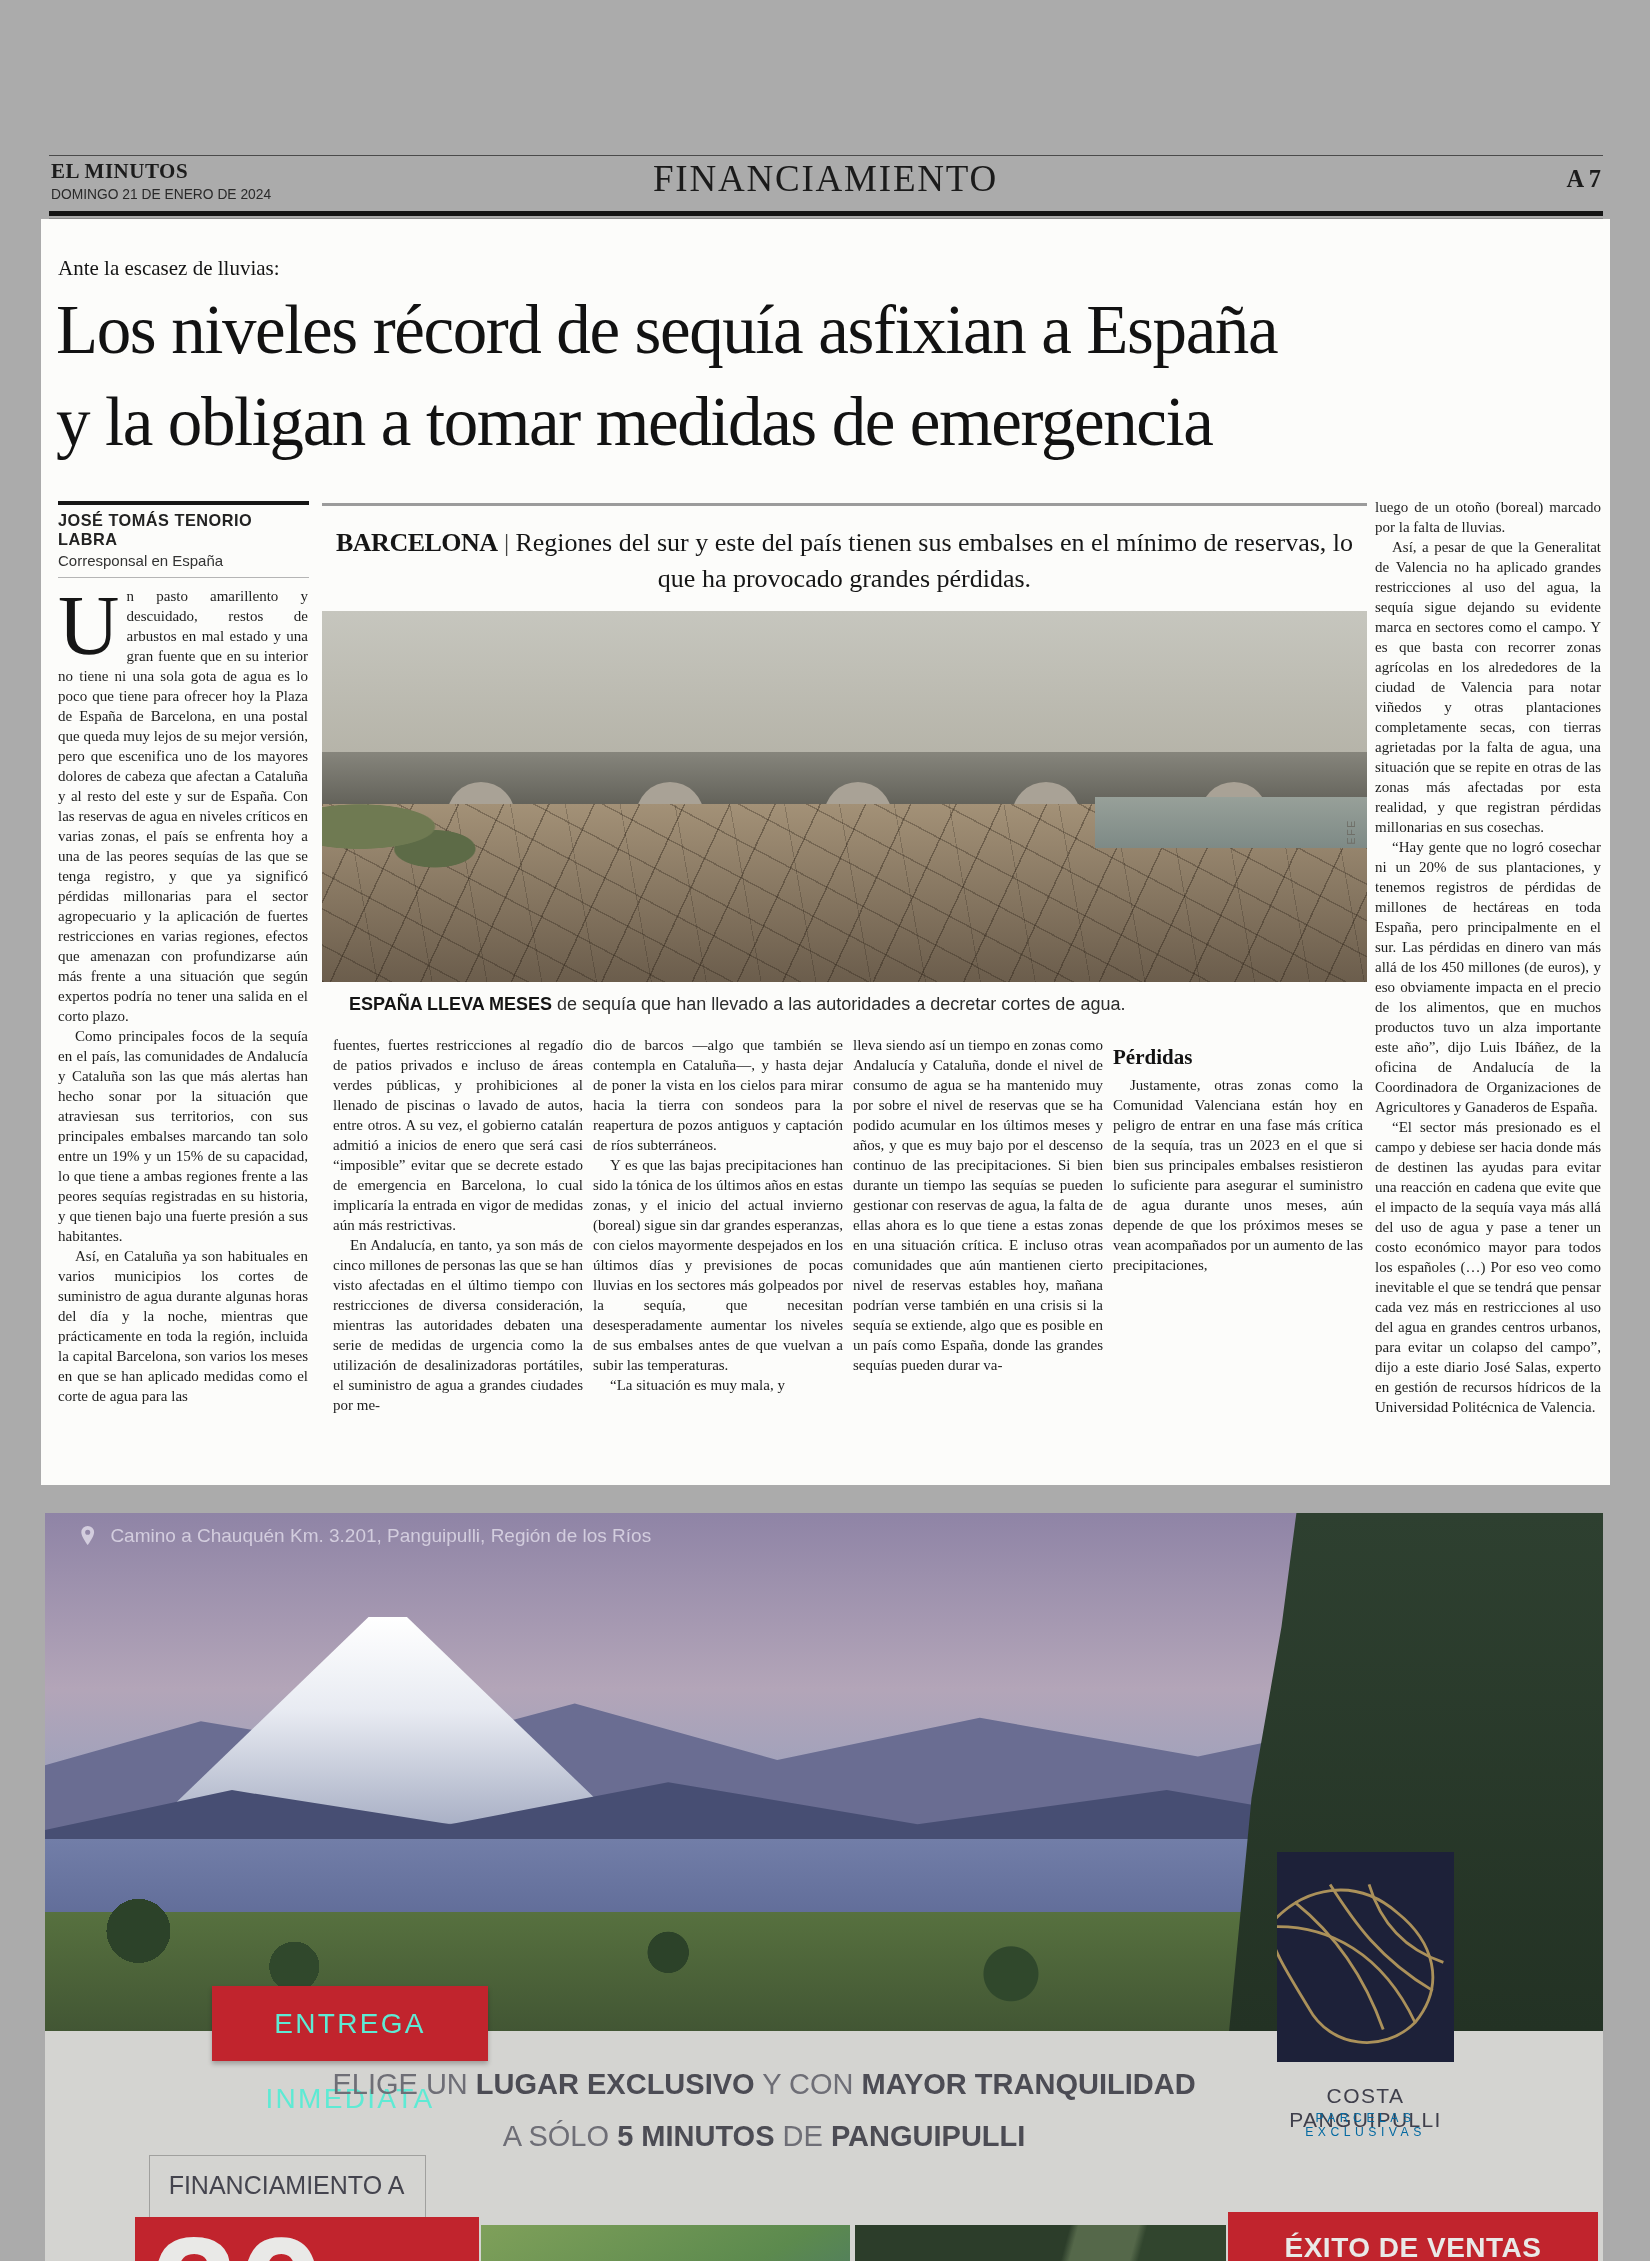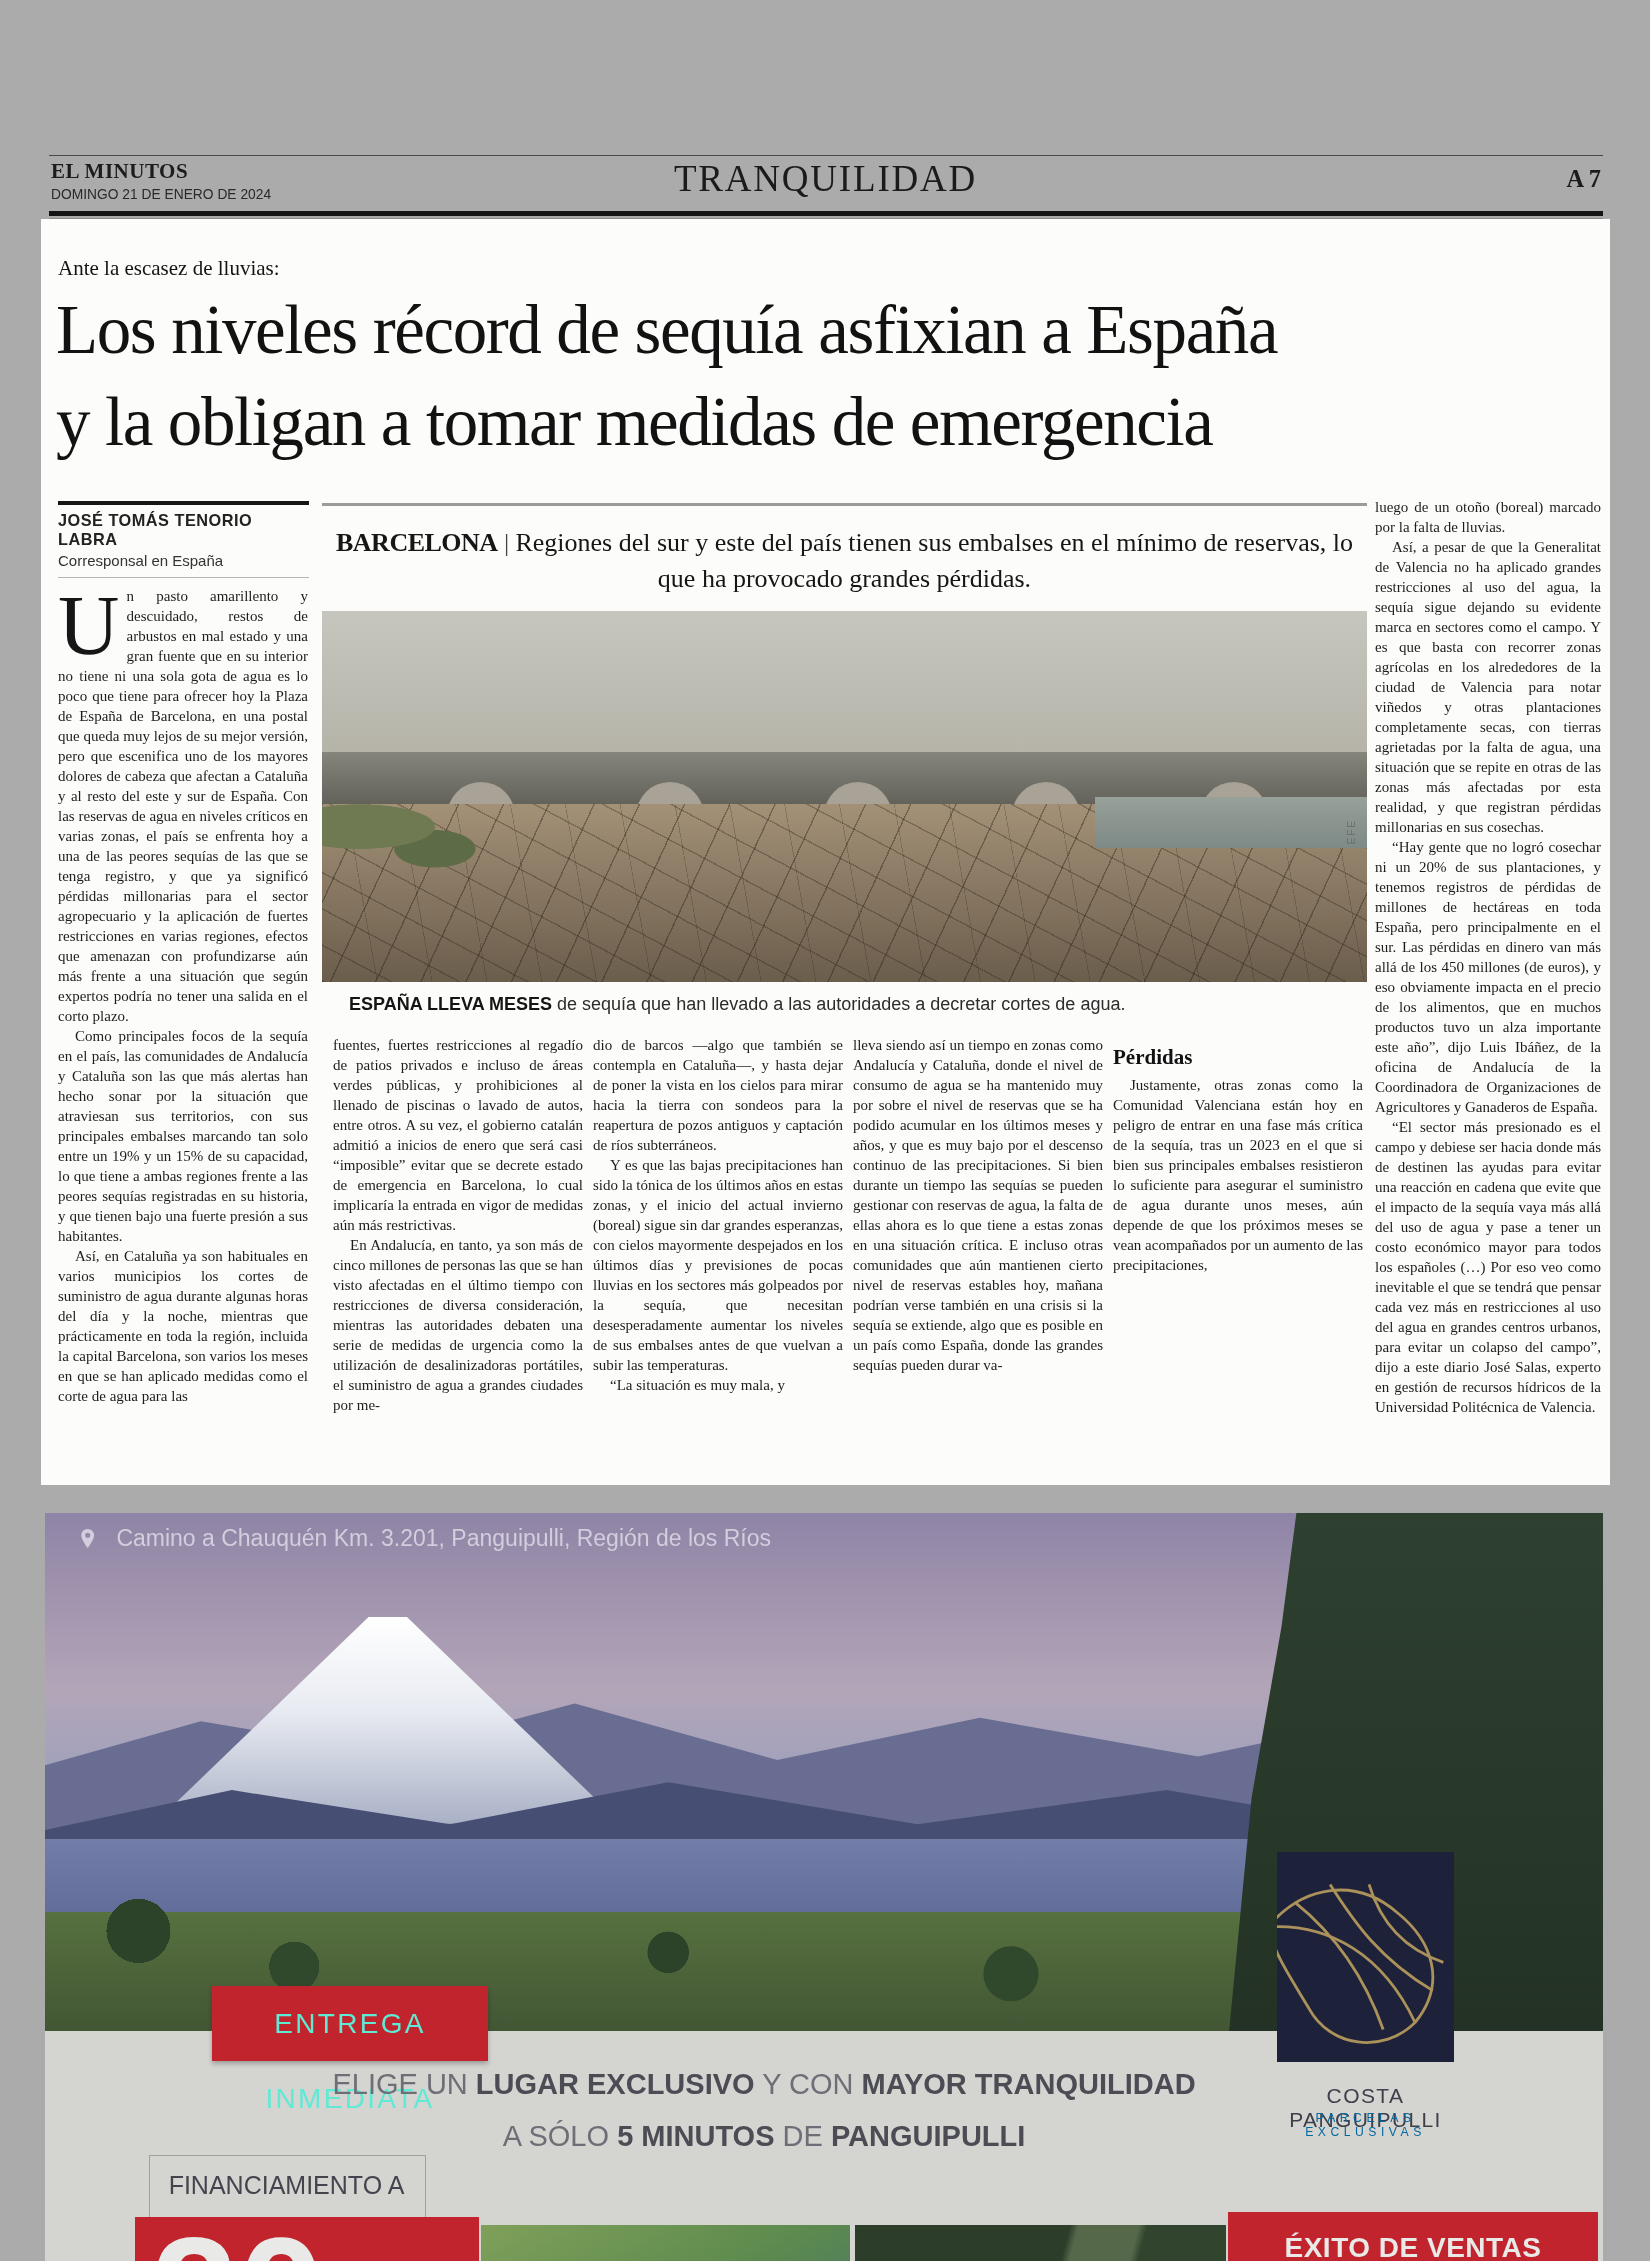--- a/index.html
+++ b/index.html
@@ -63,21 +63,21 @@
   .mmid{position:absolute;left:0;top:48%;width:100%;height:22%;background:#474e73;clip-path:polygon(0 60%,12% 25%,26% 55%,40% 18%,56% 55%,72% 25%,86% 58%,100% 30%,100% 100%,0 100%);}
   .lake{position:absolute;left:0;top:63%;width:100%;height:17%;background:linear-gradient(180deg,#727ea8,#5f6b97);}
   .land{position:absolute;left:0;top:77%;width:100%;height:23%;background:linear-gradient(180deg,#57713f,#425634);}
   .land .trees{position:absolute;left:0;top:-20%;width:100%;height:120%;
      background:radial-gradient(circle at 6% 30%,#2c4229 0 32px,transparent 32px),
      radial-gradient(circle at 16% 55%,#30482c 0 25px,transparent 25px),
      radial-gradient(circle at 40% 45%,#2c4229 0 20.4px,transparent 21px),
      radial-gradient(circle at 62% 60%,#30482c 0 27px,transparent 28px),
      radial-gradient(circle at 84% 35%,#2c4229 0 34px,transparent 34px);}
   .treesR{position:absolute;right:0;top:0;width:24%;height:100%;background:linear-gradient(180deg,#2e4030,#233224);clip-path:polygon(18% 0,100% 0,100% 100%,0 100%,6% 55%,14% 22%);}
-  .addr{position:absolute;left:35px;top:11.8px;display:flex;align-items:center;gap:21px;color:#d3cdde;font-size:23px;}
+  .addr{position:absolute;left:35px;top:11.8px;display:flex;align-items:center;gap:15px;color:#d3cdde;font-size:19px;}
   .entrega{position:absolute;left:167px;top:473px;width:276px;height:75px;background:#c1242d;color:#5eead4;
      font-size:28px;letter-spacing:2.3px;text-align:center;line-height:75px;box-shadow:0 2.7px 4.5px rgba(0,0,0,.25);}
   .logoBox{position:absolute;left:1232px;top:339px;width:177px;height:210px;background:#1d2139;}
   .logoName{position:absolute;left:1212px;top:571px;width:217px;text-align:center;font-size:21px;letter-spacing:1.4px;color:#3f3f4b;}
   .logoTag{position:absolute;left:1212px;top:598px;width:217px;text-align:center;font-size:12.2px;letter-spacing:4.5px;color:#0369a1;}
   .elige{position:absolute;left:149px;top:555px;width:1140px;text-align:center;font-size:29px;color:#5a5a62;}
   .solo{position:absolute;left:149px;top:607px;width:1140px;text-align:center;font-size:29px;color:#5a5a62;}
   .lightw{font-weight:normal;color:#6e6e76;}
   .boldw{font-weight:bold;color:#4c4c54;}
   .finbox{position:absolute;left:104px;top:642px;width:275px;height:149px;border:1.4px solid #a0a09e;}
@@ -90,21 +90,21 @@
      background:radial-gradient(circle at 63% 58%,#d8b430 0 11.8px,transparent 12.2px),linear-gradient(105deg,#2c3d2a 0 50%,#55684a 52% 66%,#31452e 68% 100%);}
   .exito{position:absolute;left:1183px;top:699px;width:370px;height:248px;background:#c1242d;color:#e9e9e7;text-align:center;}
   .exito .lbl{margin-top:20.4px;font-size:28px;font-weight:bold;letter-spacing:0.5px;}
 </style>
 </head>
 <body>
 
 <div class="abs rule-thin"></div>
 <div class="abs paper">EL MINUTOS</div>
 <div class="abs mdate">DOMINGO 21 DE ENERO DE 2024</div>
-<div class="abs section">TRANQUILIDAD</div>
+<div class="abs section">FINANCIAMIENTO</div>
 <div class="abs pagenum">A 7</div>
 <div class="abs rule-heavy"></div>
 <div class="abs rule-sub"></div>
 
 <div class="abs sheet"></div>
 <div class="abs eyebrow">Ante la escasez de lluvias:</div>
 <div class="abs headline">
   <div>Los niveles récord de sequía asfixian a España</div>
   <div>y la obligan a tomar medidas de emergencia</div>
 </div>

